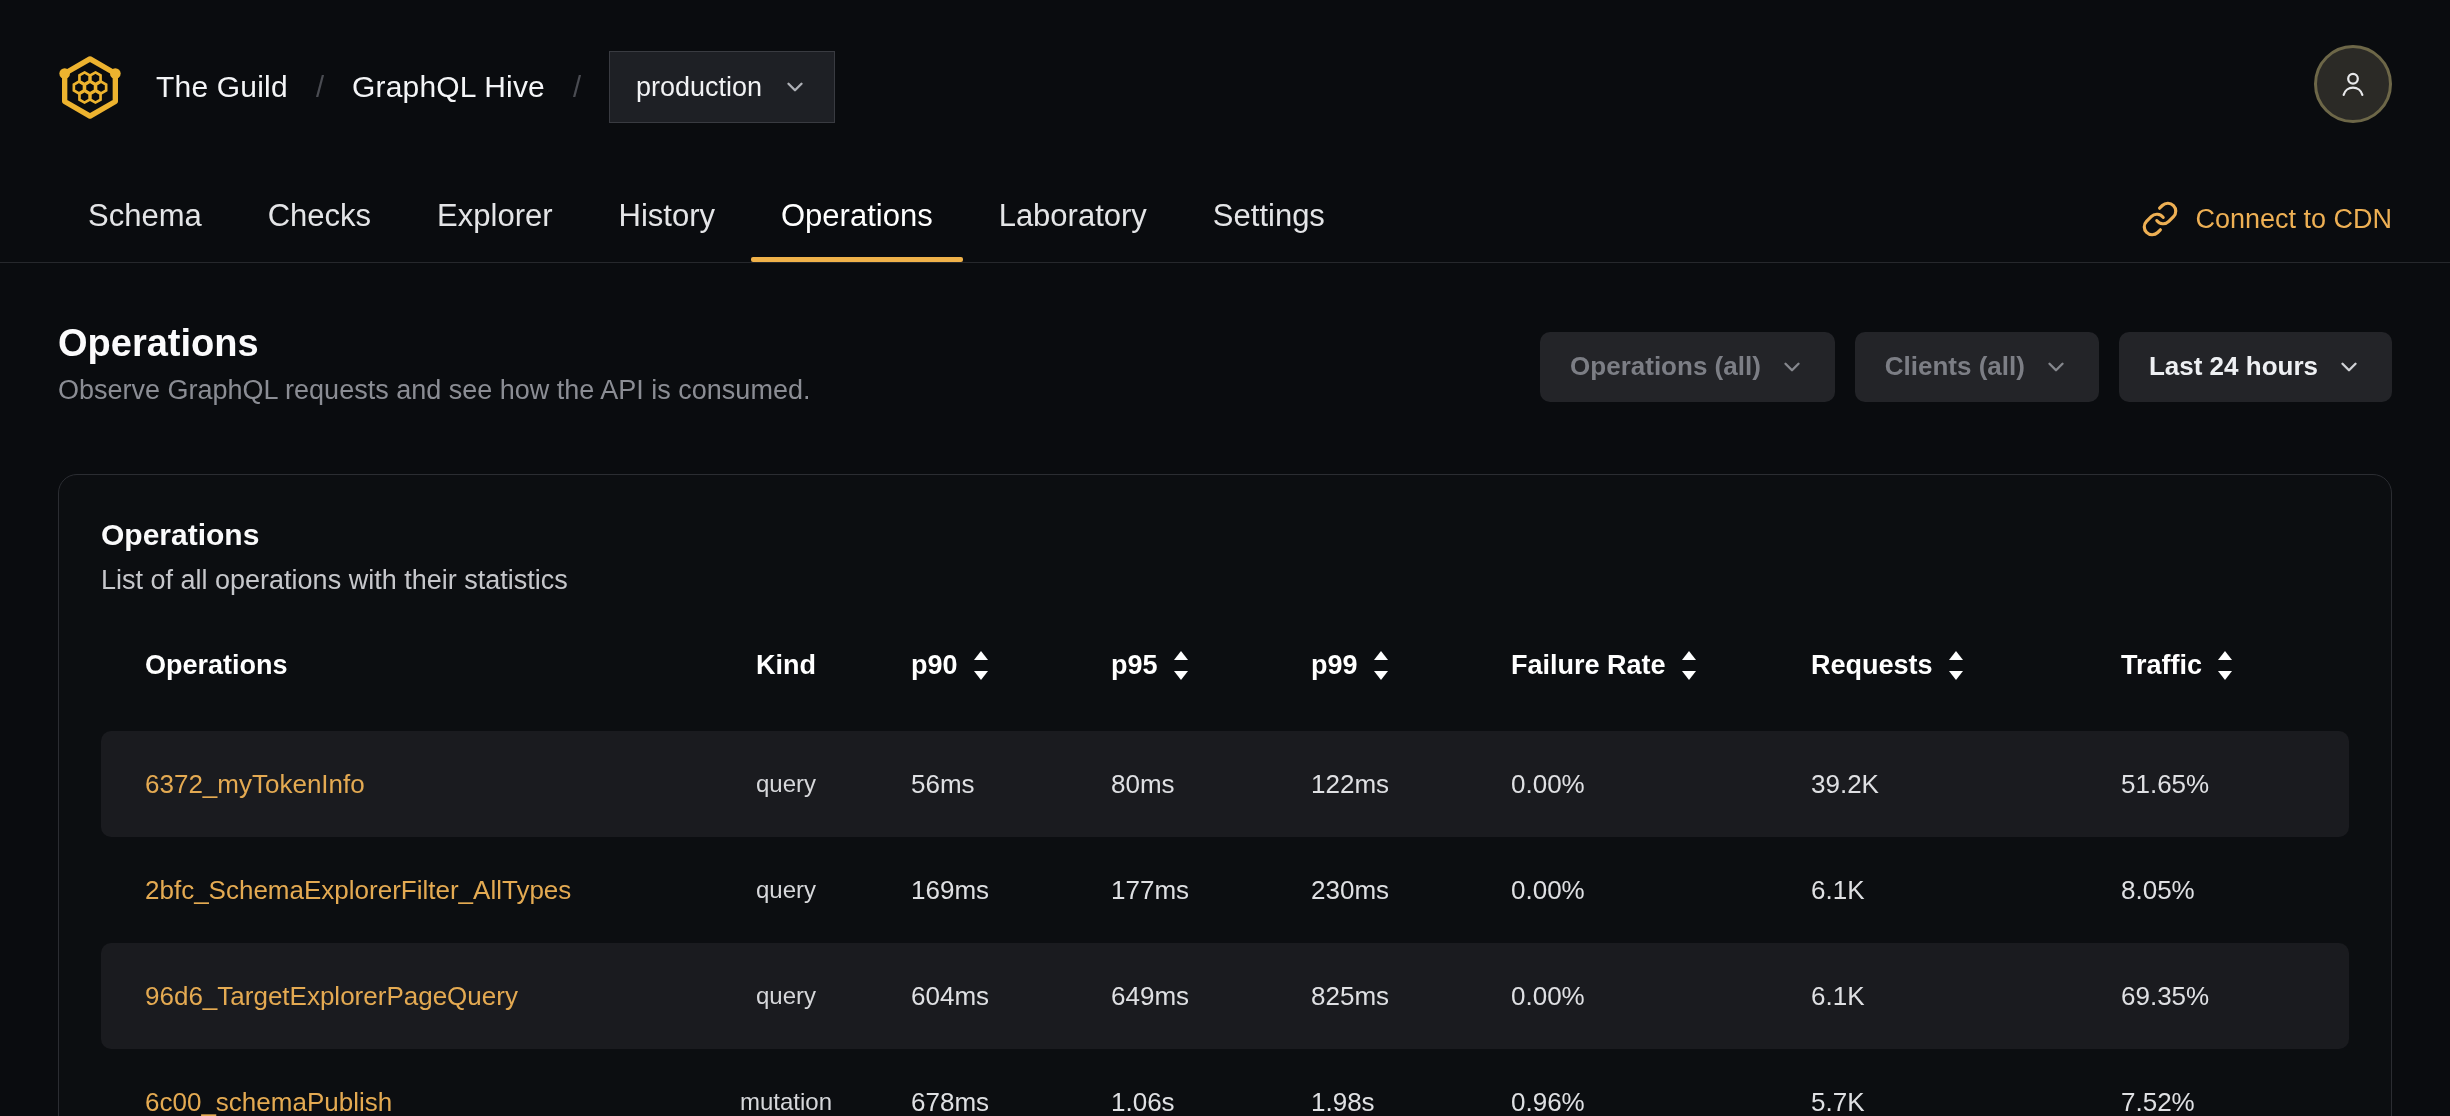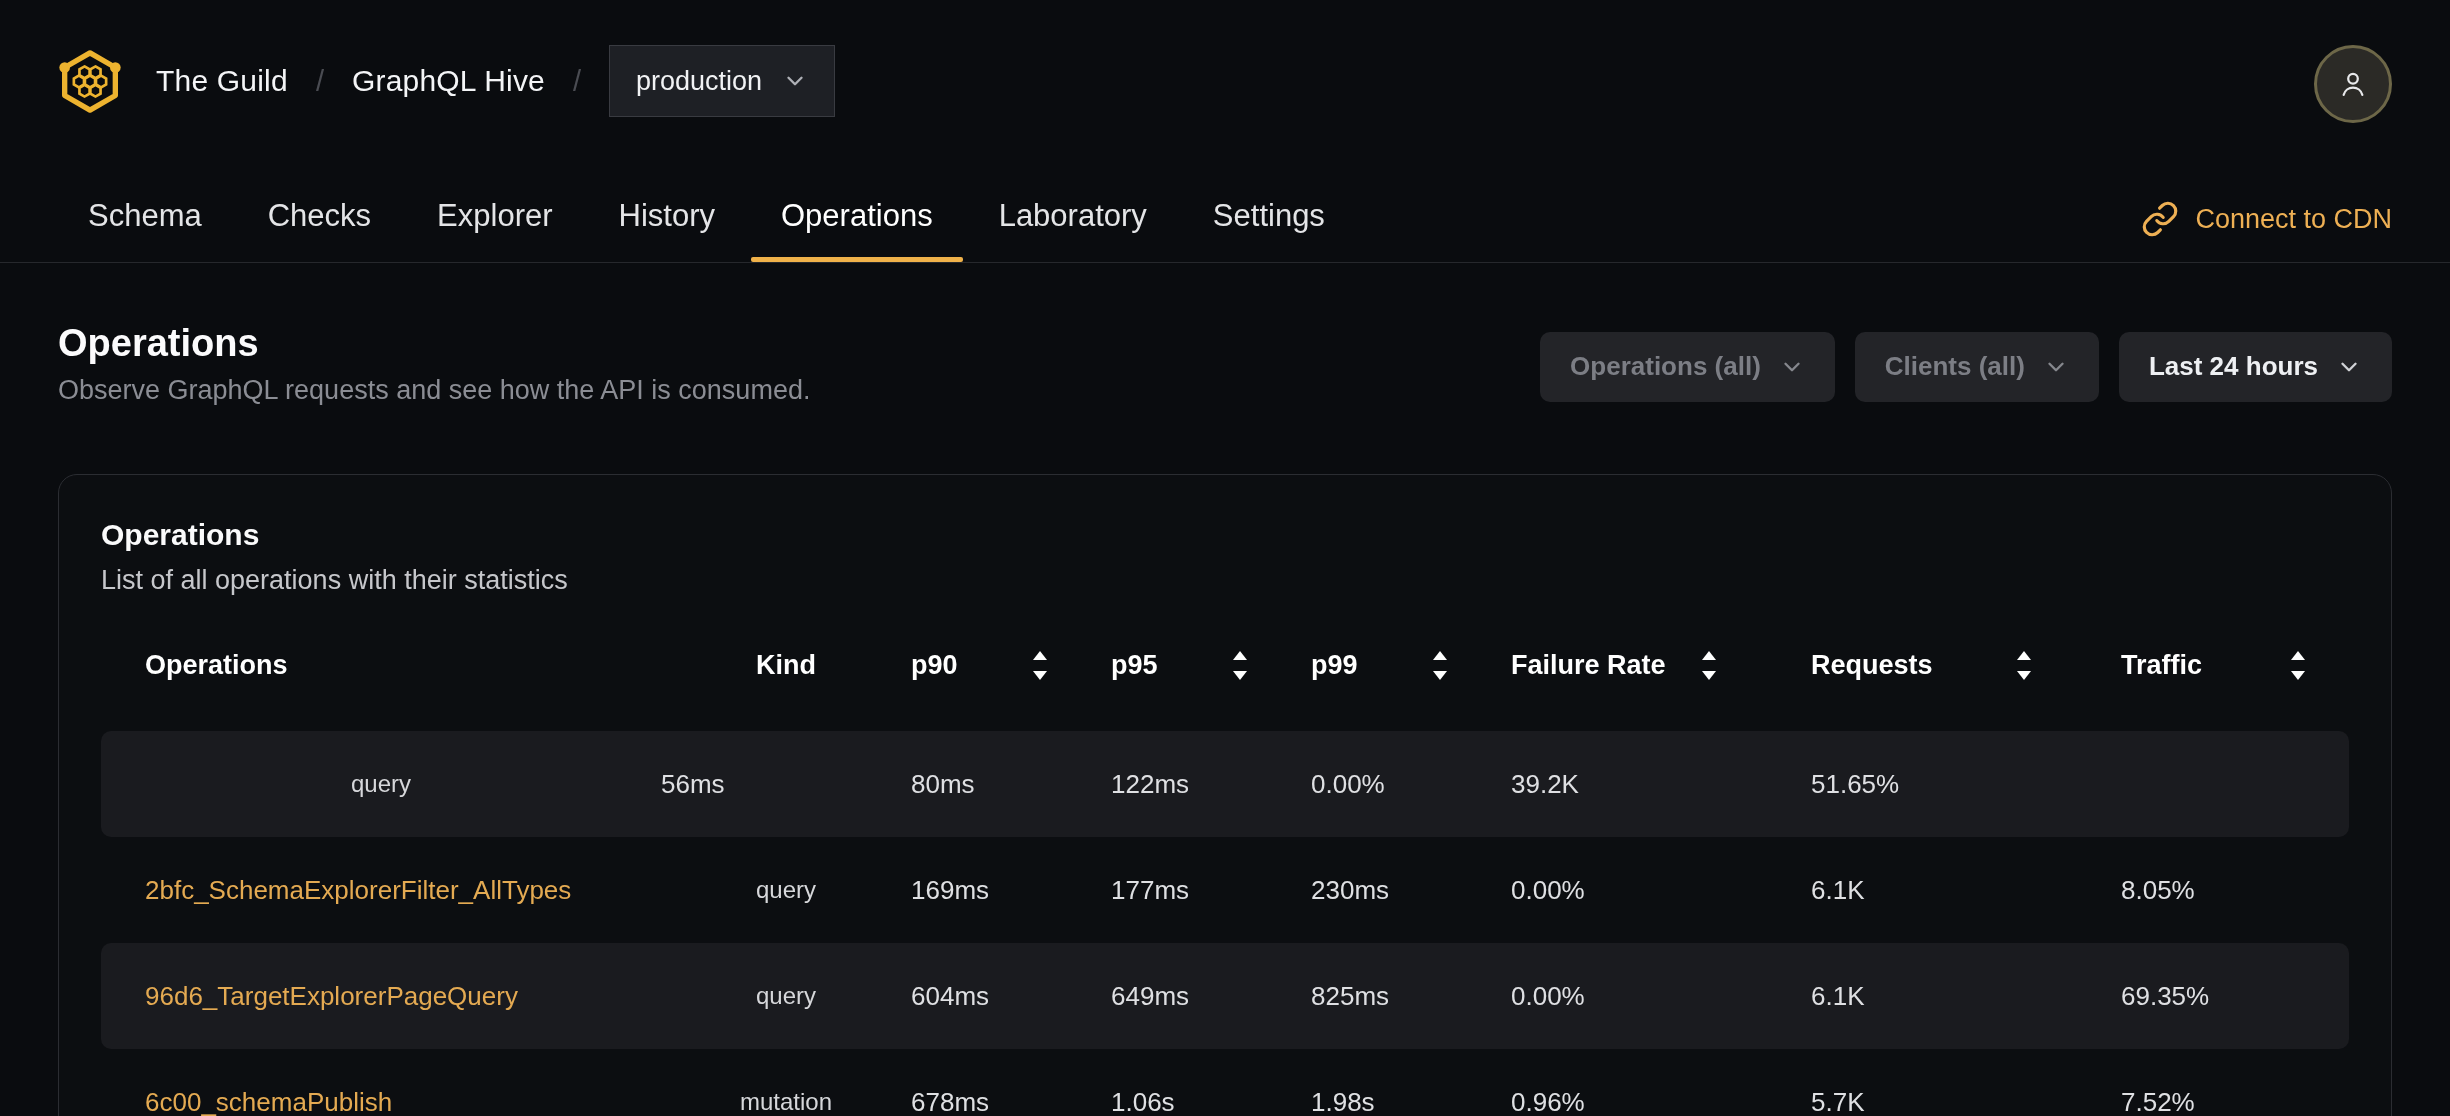--- a/index.html
+++ b/index.html
@@ -5,21 +5,21 @@
   html,body{margin:0;padding:0;}
   body{
     width:2450px;height:1116px;overflow:hidden;
     background:#0a0c0f;
     font-family:"Liberation Sans","DejaVu Sans",sans-serif;
     color:#e9eaec;
   }
   
   .topbar-row1{
     padding:45px 58px 0 58px;height:78px;
-    display:flex;align-items:flex-start;justify-content:space-between;
+    display:flex;align-items:flex-end;justify-content:space-between;
   }
   .breadcrumb{display:flex;align-items:center;gap:28px;}
   .logo{width:64px;height:67px;display:block;margin-right:6px;}
   .crumb{font-size:30px;font-weight:500;color:#f4f5f7;letter-spacing:.2px;}
   .crumb-sep{font-size:29px;color:#4a4c52;}
   .target-btn{
     display:flex;align-items:center;gap:20px;
     background:#1e2025;border:1px solid #393b41;border-radius:0;
     height:70px;padding:0 26px;cursor:pointer;
   }
@@ -85,21 +85,21 @@
     display:grid;
     grid-template-columns:560px 250px 200px 200px 200px 300px 310px 230px;
   }
   .thead{height:76px;}
   .tbody{margin-top:28px;}
   .trow{height:106px;border-radius:10px;}
   .trow:nth-child(odd){background:#1a1b1f;}
   .cell{display:flex;align-items:center;}
   .a-left{justify-content:flex-start;}
   .a-center{justify-content:center;}
-  .a-right{justify-content:space-between;}
+  .a-right{justify-content:flex-start;}
   .hcell{font-size:27px;font-weight:700;color:#ffffff;}
   .bcell{font-size:26px;color:#dfe0e3;}
   .c-name{padding-left:44px;}
   .c-p90,.c-p95,.c-p99{padding-right:64px;}
   .c-failure_rate{padding-right:95px;}
   .c-requests{padding-right:90px;}
   .c-traffic{padding-right:46px;}
   .op-link{color:#e4aa52;cursor:pointer;}
   .kind-val{font-size:24px;color:#d6d7da;}
   .sort{display:flex;flex-direction:column;gap:11px;margin-left:16px;}
@@ -242,20 +242,23 @@
           <div class="cell hcell a-right c-traffic">
             <span>Traffic</span>
             <span class="sort">
               <span class="tri tri-up"></span>
               <span class="tri tri-down"></span>
             </span>
           </div>
         </div>
       <div class="tbody" id="table-body">
           <div class="trow">
+            <div class="cell bcell a-left c-name">
+              <span class="op-link">6372_myTokenInfo</span>
+            </div>
             <div class="cell bcell a-center c-kind">
               <span class="kind-val">query</span>
             </div>
             <div class="cell bcell a-right c-p90">
               <span>56ms</span>
             </div>
             <div class="cell bcell a-right c-p95">
               <span>80ms</span>
             </div>
             <div class="cell bcell a-right c-p99">

